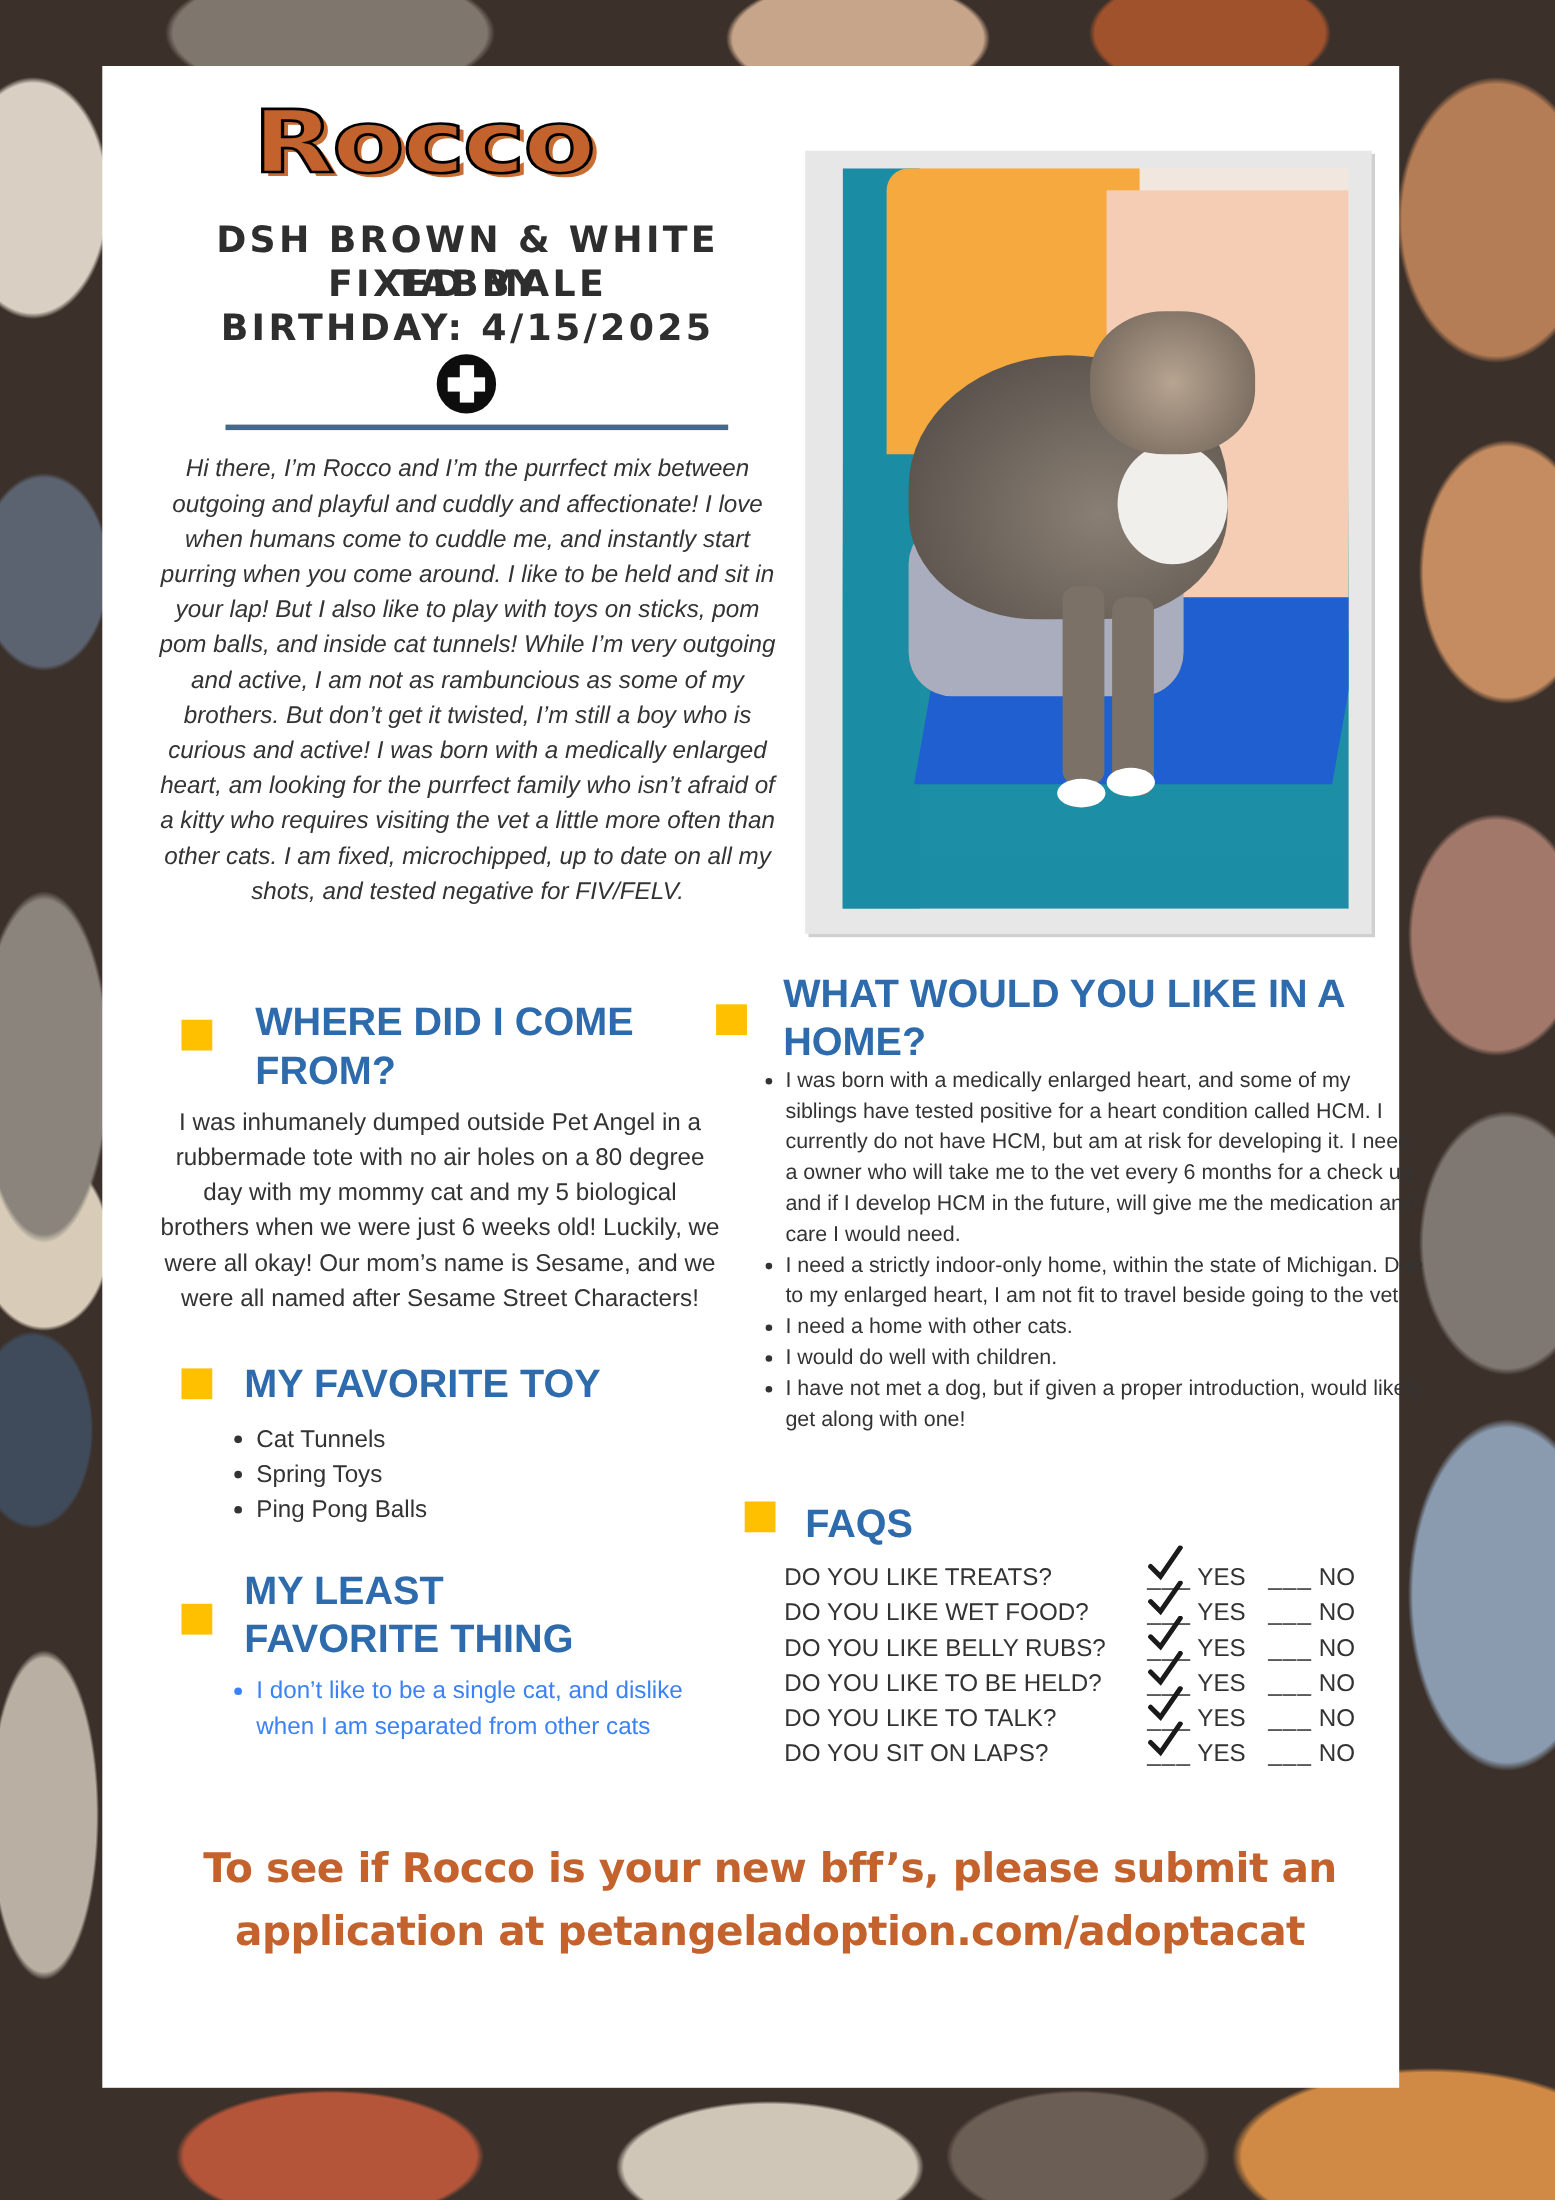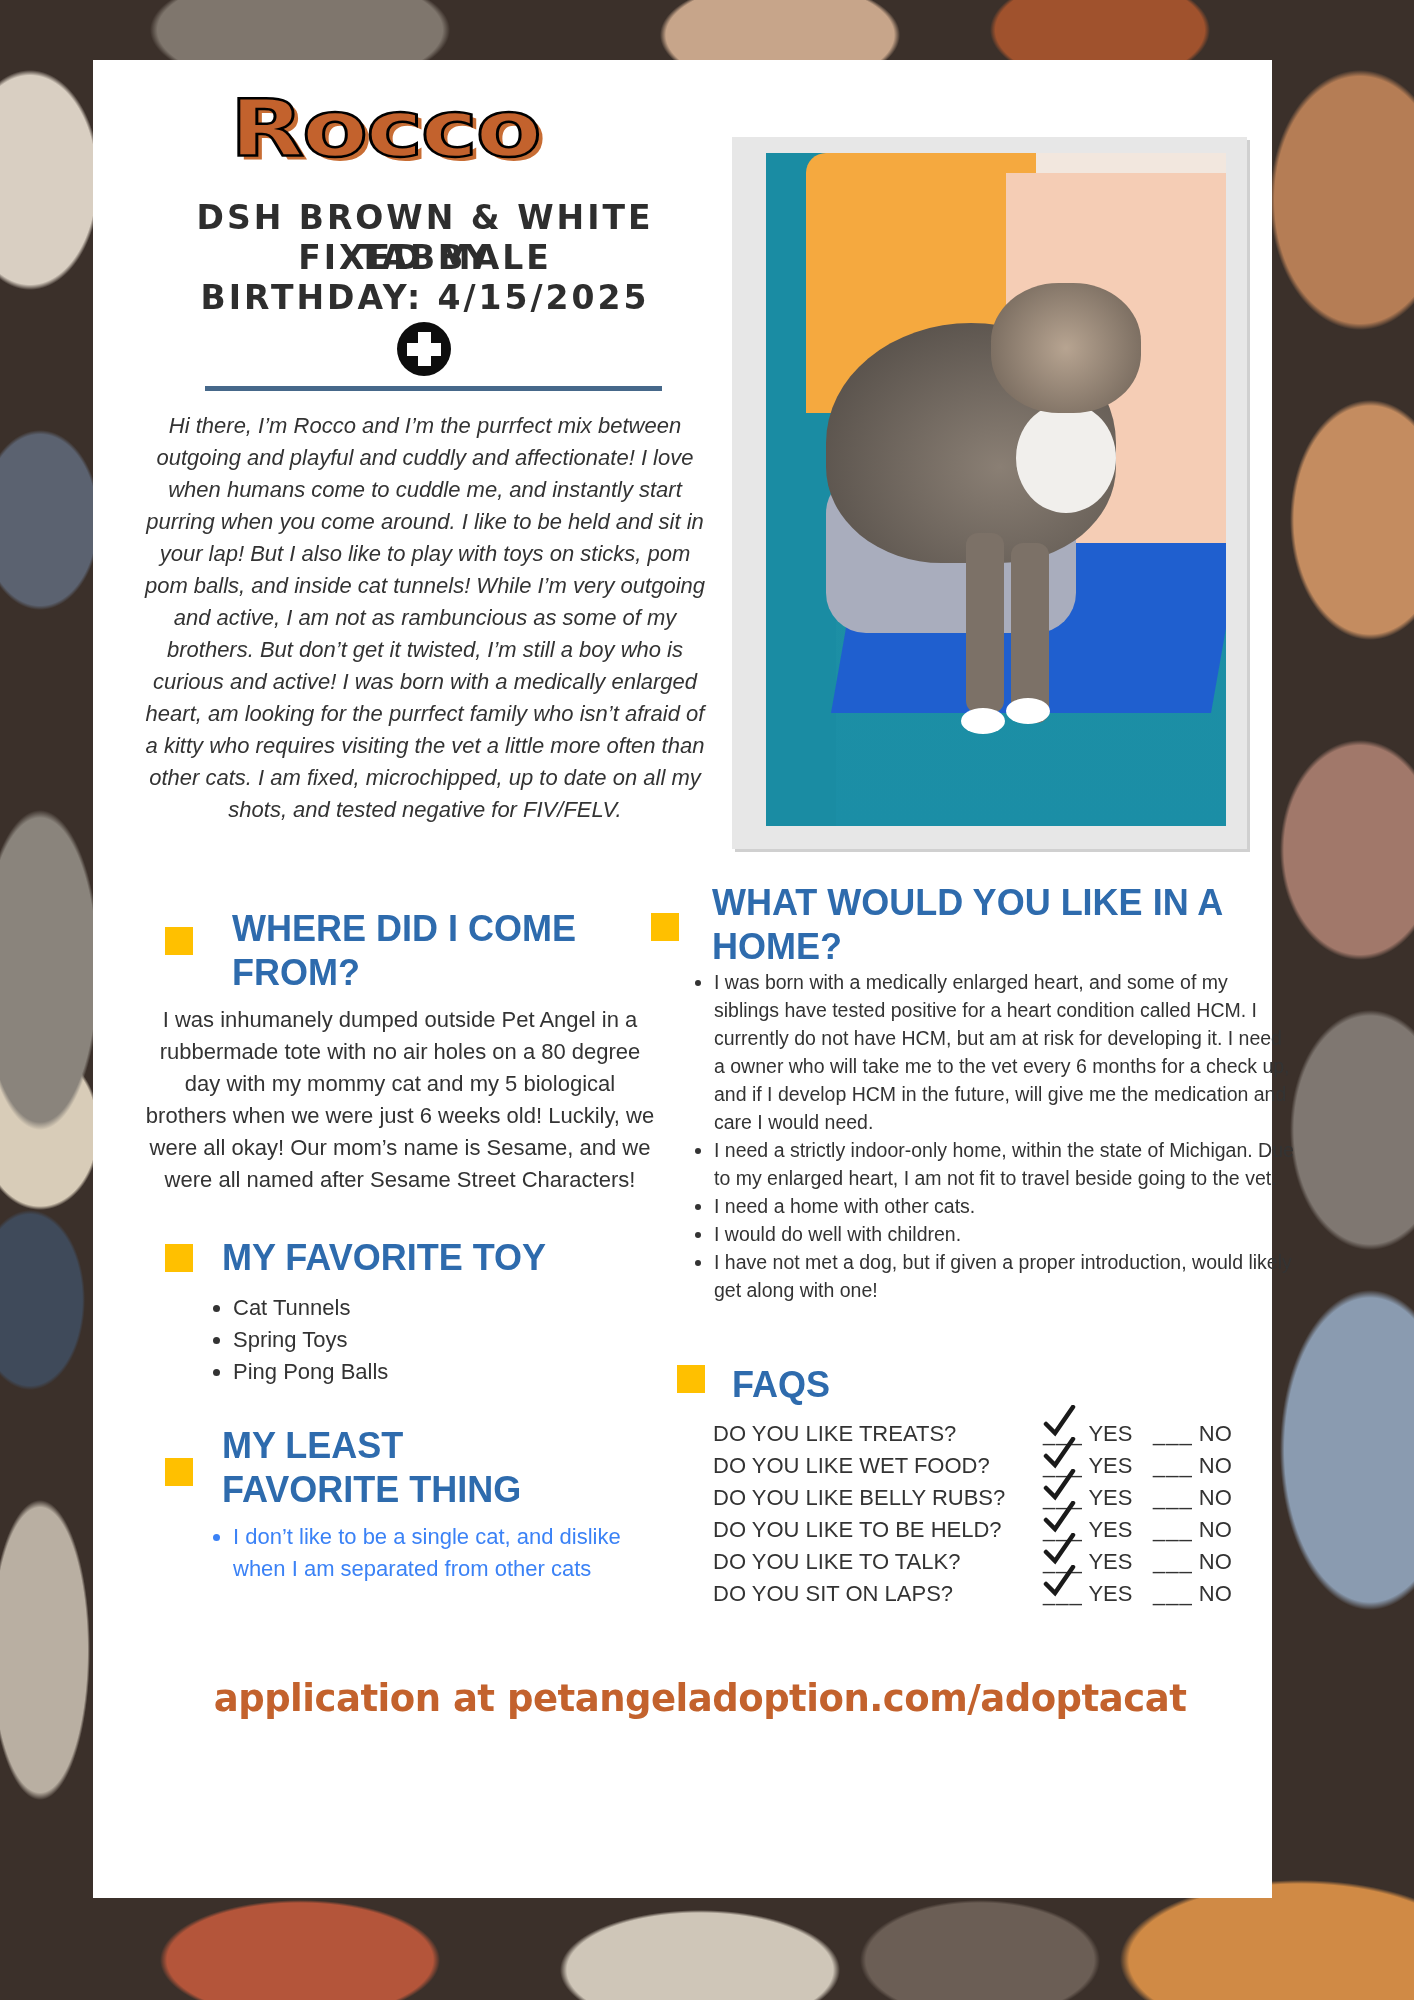--- a/index.html
+++ b/index.html
@@ -217,14 +217,15 @@
       <svg class="check-icon" viewBox="0 0 34 34">
           <path d="M3 19 L12 28 L30 2" stroke="#1a1a1a" stroke-width="4.5" fill="none" stroke-linecap="round"></path>
         </svg>
       <span class="blank">___</span> <span>YES</span>
     </span>
     <span class="faq-no"><span class="blank">___</span> <span>NO</span></span>
   </div>
 </div>
 
 <div class="cta">
+  <div>To see if Rocco is your new bff’s, please submit an</div>
   <div>application at petangeladoption.com/adoptacat</div>
 </div>
 
 </body></html>

